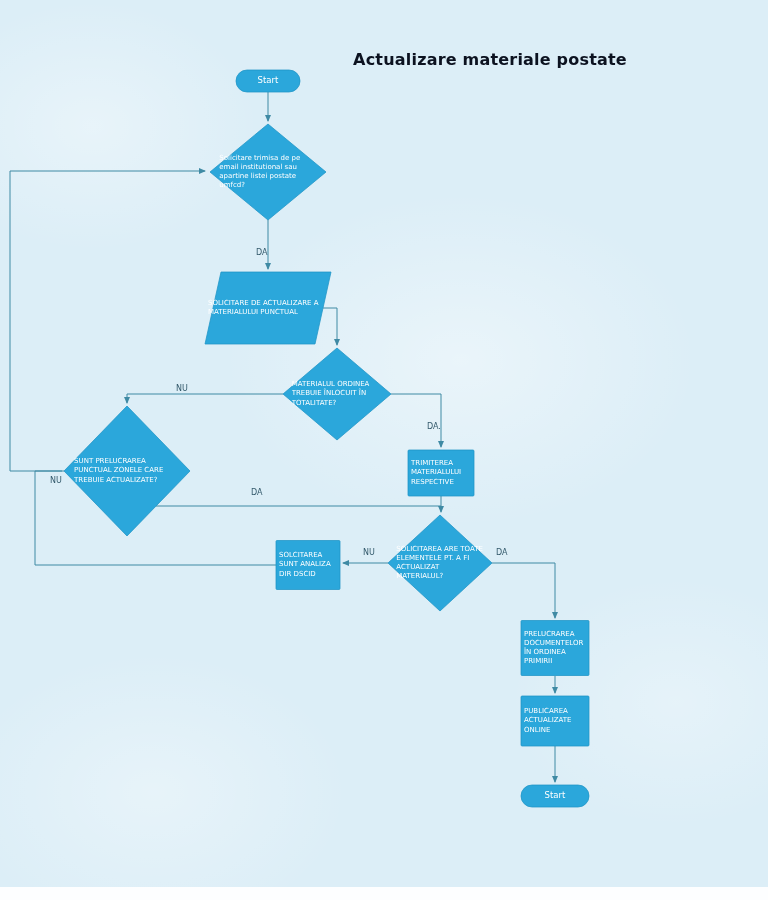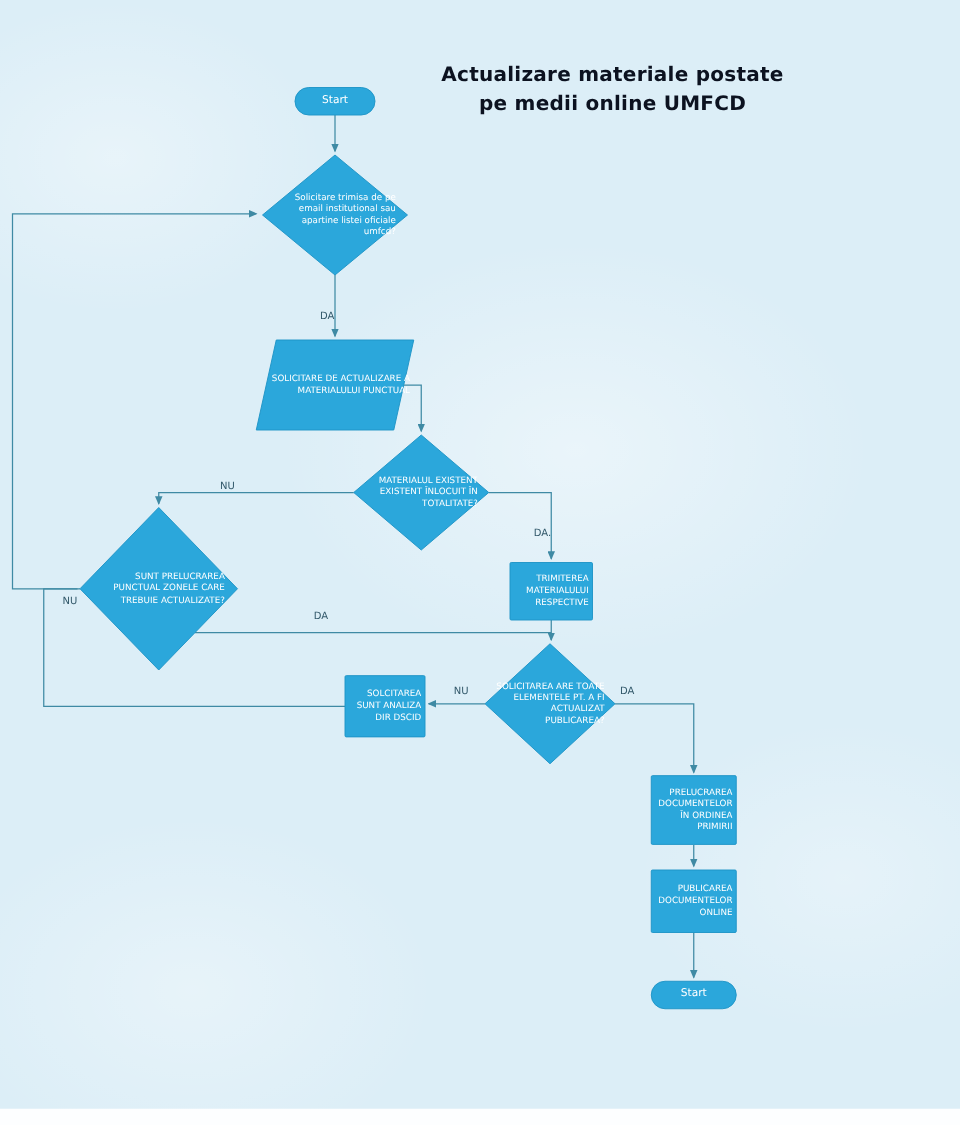--- a/index.html
+++ b/index.html
@@ -27,34 +27,33 @@
     text-align:center;font-family:"DejaVu Sans",sans-serif;font-weight:bold;
     font-size:16px;line-height:23px;color:var(--title-text);letter-spacing:0.2px;
   }
   .edge{fill:none;stroke:var(--edge);stroke-width:1;}
   .edge-label{
     font-family:"DejaVu Sans",sans-serif;font-size:8px;fill:var(--edge-label);
   }
   .node-shape{fill:var(--node-fill);stroke:var(--node-stroke);stroke-width:0.75;}
   .node-label{
     width:100%;height:100%;display:flex;align-items:center;justify-content:center;
-    text-align:right;color:var(--node-text);
+    text-align:left;color:var(--node-text);
     font-family:"DejaVu Sans",sans-serif;font-size:7px;line-height:1.3;
   }
   .node-label.terminator{font-size:8.5px;}
   .bottom-strip{position:absolute;left:0;bottom:0;width:100%;height:13px;background:#fdfeff;z-index:3;}
 </style>
 </head>
 <body>
 
 <div class="page">
 
   <div class="title">
     <div>Actualizare materiale postate</div>
-    <div>pe medii online UMFCD</div>
   </div>
 
   <svg id="flow-svg" width="768" height="900" viewBox="0 0 768 900">
     <defs>
       <marker id="arrow" markerWidth="7" markerHeight="6" refX="6" refY="3" orient="auto" markerUnits="userSpaceOnUse">
         <path id="arrow-path" d="M0,0 L7,3 L0,6 Z" fill="#3f8aa4"></path>
       </marker>
     </defs>
   <polyline points="268,92 268,121" class="edge" marker-end="url(#arrow)"></polyline>
       <polyline points="268,220 268,269" class="edge" marker-end="url(#arrow)"></polyline>
@@ -75,53 +74,53 @@
       <polyline points="555,746 555,782" class="edge" marker-end="url(#arrow)"></polyline>
       <polyline points="64,471 10,471 10,171 205,171" class="edge" marker-end="url(#arrow)"></polyline>
       <text x="50" y="483" class="edge-label">NU</text>
       <polyline points="276,565 35,565 35,471 62,471" class="edge"></polyline>
       <g>
         <rect x="236" y="70" width="64" height="22" rx="11" ry="11" class="node-shape"></rect>
         <foreignObject x="239" y="72" width="58" height="18"><div class="node-label terminator">Start</div></foreignObject>
       </g>
       <g>
         <polygon points="268,124 326,172 268,220 210,172" class="node-shape"></polygon>
-        <foreignObject x="219.28" y="128" width="97.44" height="88"><div class="node-label">Solicitare trimisa de pe email institutional sau apartine listei oficiale umfcd?</div></foreignObject>
+        <foreignObject x="219.28" y="128" width="97.44" height="88"><div class="node-label">Solicitare trimisa de pe email institutional sau apartine listei postate umfcd?</div></foreignObject>
       </g>
       <g>
         <polygon points="221,272 331,272 315,344 205,344" class="node-shape"></polygon>
         <foreignObject x="208" y="274" width="120" height="68"><div class="node-label">SOLICITARE DE ACTUALIZARE A MATERIALULUI PUNCTUAL</div></foreignObject>
       </g>
       <g>
         <polygon points="337,348 391,394 337,440 283,394" class="node-shape"></polygon>
-        <foreignObject x="291.64" y="352" width="90.72" height="84"><div class="node-label">MATERIALUL EXISTENT EXISTENT ÎNLOCUIT ÎN TOTALITATE?</div></foreignObject>
+        <foreignObject x="291.64" y="352" width="90.72" height="84"><div class="node-label">MATERIALUL ORDINEA TREBUIE ÎNLOCUIT ÎN TOTALITATE?</div></foreignObject>
       </g>
       <g>
         <polygon points="127,406 190,471 127,536 64,471" class="node-shape"></polygon>
         <foreignObject x="74.08000000000001" y="410" width="105.83999999999999" height="122"><div class="node-label">SUNT PRELUCRAREA PUNCTUAL ZONELE CARE TREBUIE ACTUALIZATE?</div></foreignObject>
       </g>
       <g>
         <rect x="408" y="450" width="66" height="46" rx="1" ry="1" class="node-shape"></rect>
         <foreignObject x="411" y="452" width="60" height="42"><div class="node-label">TRIMITEREA MATERIALULUI RESPECTIVE</div></foreignObject>
       </g>
       <g>
         <polygon points="440,515 492,563 440,611 388,563" class="node-shape"></polygon>
-        <foreignObject x="396.32" y="519" width="87.36" height="88"><div class="node-label">SOLICITAREA ARE TOATE ELEMENTELE PT. A FI ACTUALIZAT PUBLICAREA?</div></foreignObject>
+        <foreignObject x="396.32" y="519" width="87.36" height="88"><div class="node-label">SOLICITAREA ARE TOATE ELEMENTELE PT. A FI ACTUALIZAT MATERIALUL?</div></foreignObject>
       </g>
       <g>
         <rect x="276" y="540.5" width="64" height="49" rx="1" ry="1" class="node-shape"></rect>
         <foreignObject x="279" y="542.5" width="58" height="45"><div class="node-label">SOLCITAREA SUNT ANALIZA DIR DSCID</div></foreignObject>
       </g>
       <g>
         <rect x="521" y="620.5" width="68" height="55" rx="1" ry="1" class="node-shape"></rect>
         <foreignObject x="524" y="622.5" width="62" height="51"><div class="node-label">PRELUCRAREA DOCUMENTELOR ÎN ORDINEA PRIMIRII</div></foreignObject>
       </g>
       <g>
         <rect x="521" y="696" width="68" height="50" rx="1" ry="1" class="node-shape"></rect>
-        <foreignObject x="524" y="698" width="62" height="46"><div class="node-label">PUBLICAREA DOCUMENTELOR ONLINE</div></foreignObject>
+        <foreignObject x="524" y="698" width="62" height="46"><div class="node-label">PUBLICAREA ACTUALIZATE ONLINE</div></foreignObject>
       </g>
       <g>
         <rect x="521" y="785" width="68" height="22" rx="11" ry="11" class="node-shape"></rect>
         <foreignObject x="524" y="787" width="62" height="18"><div class="node-label terminator">Start</div></foreignObject>
       </g>
     </svg>
 
   <div class="bottom-strip"></div>
 </div>
 

